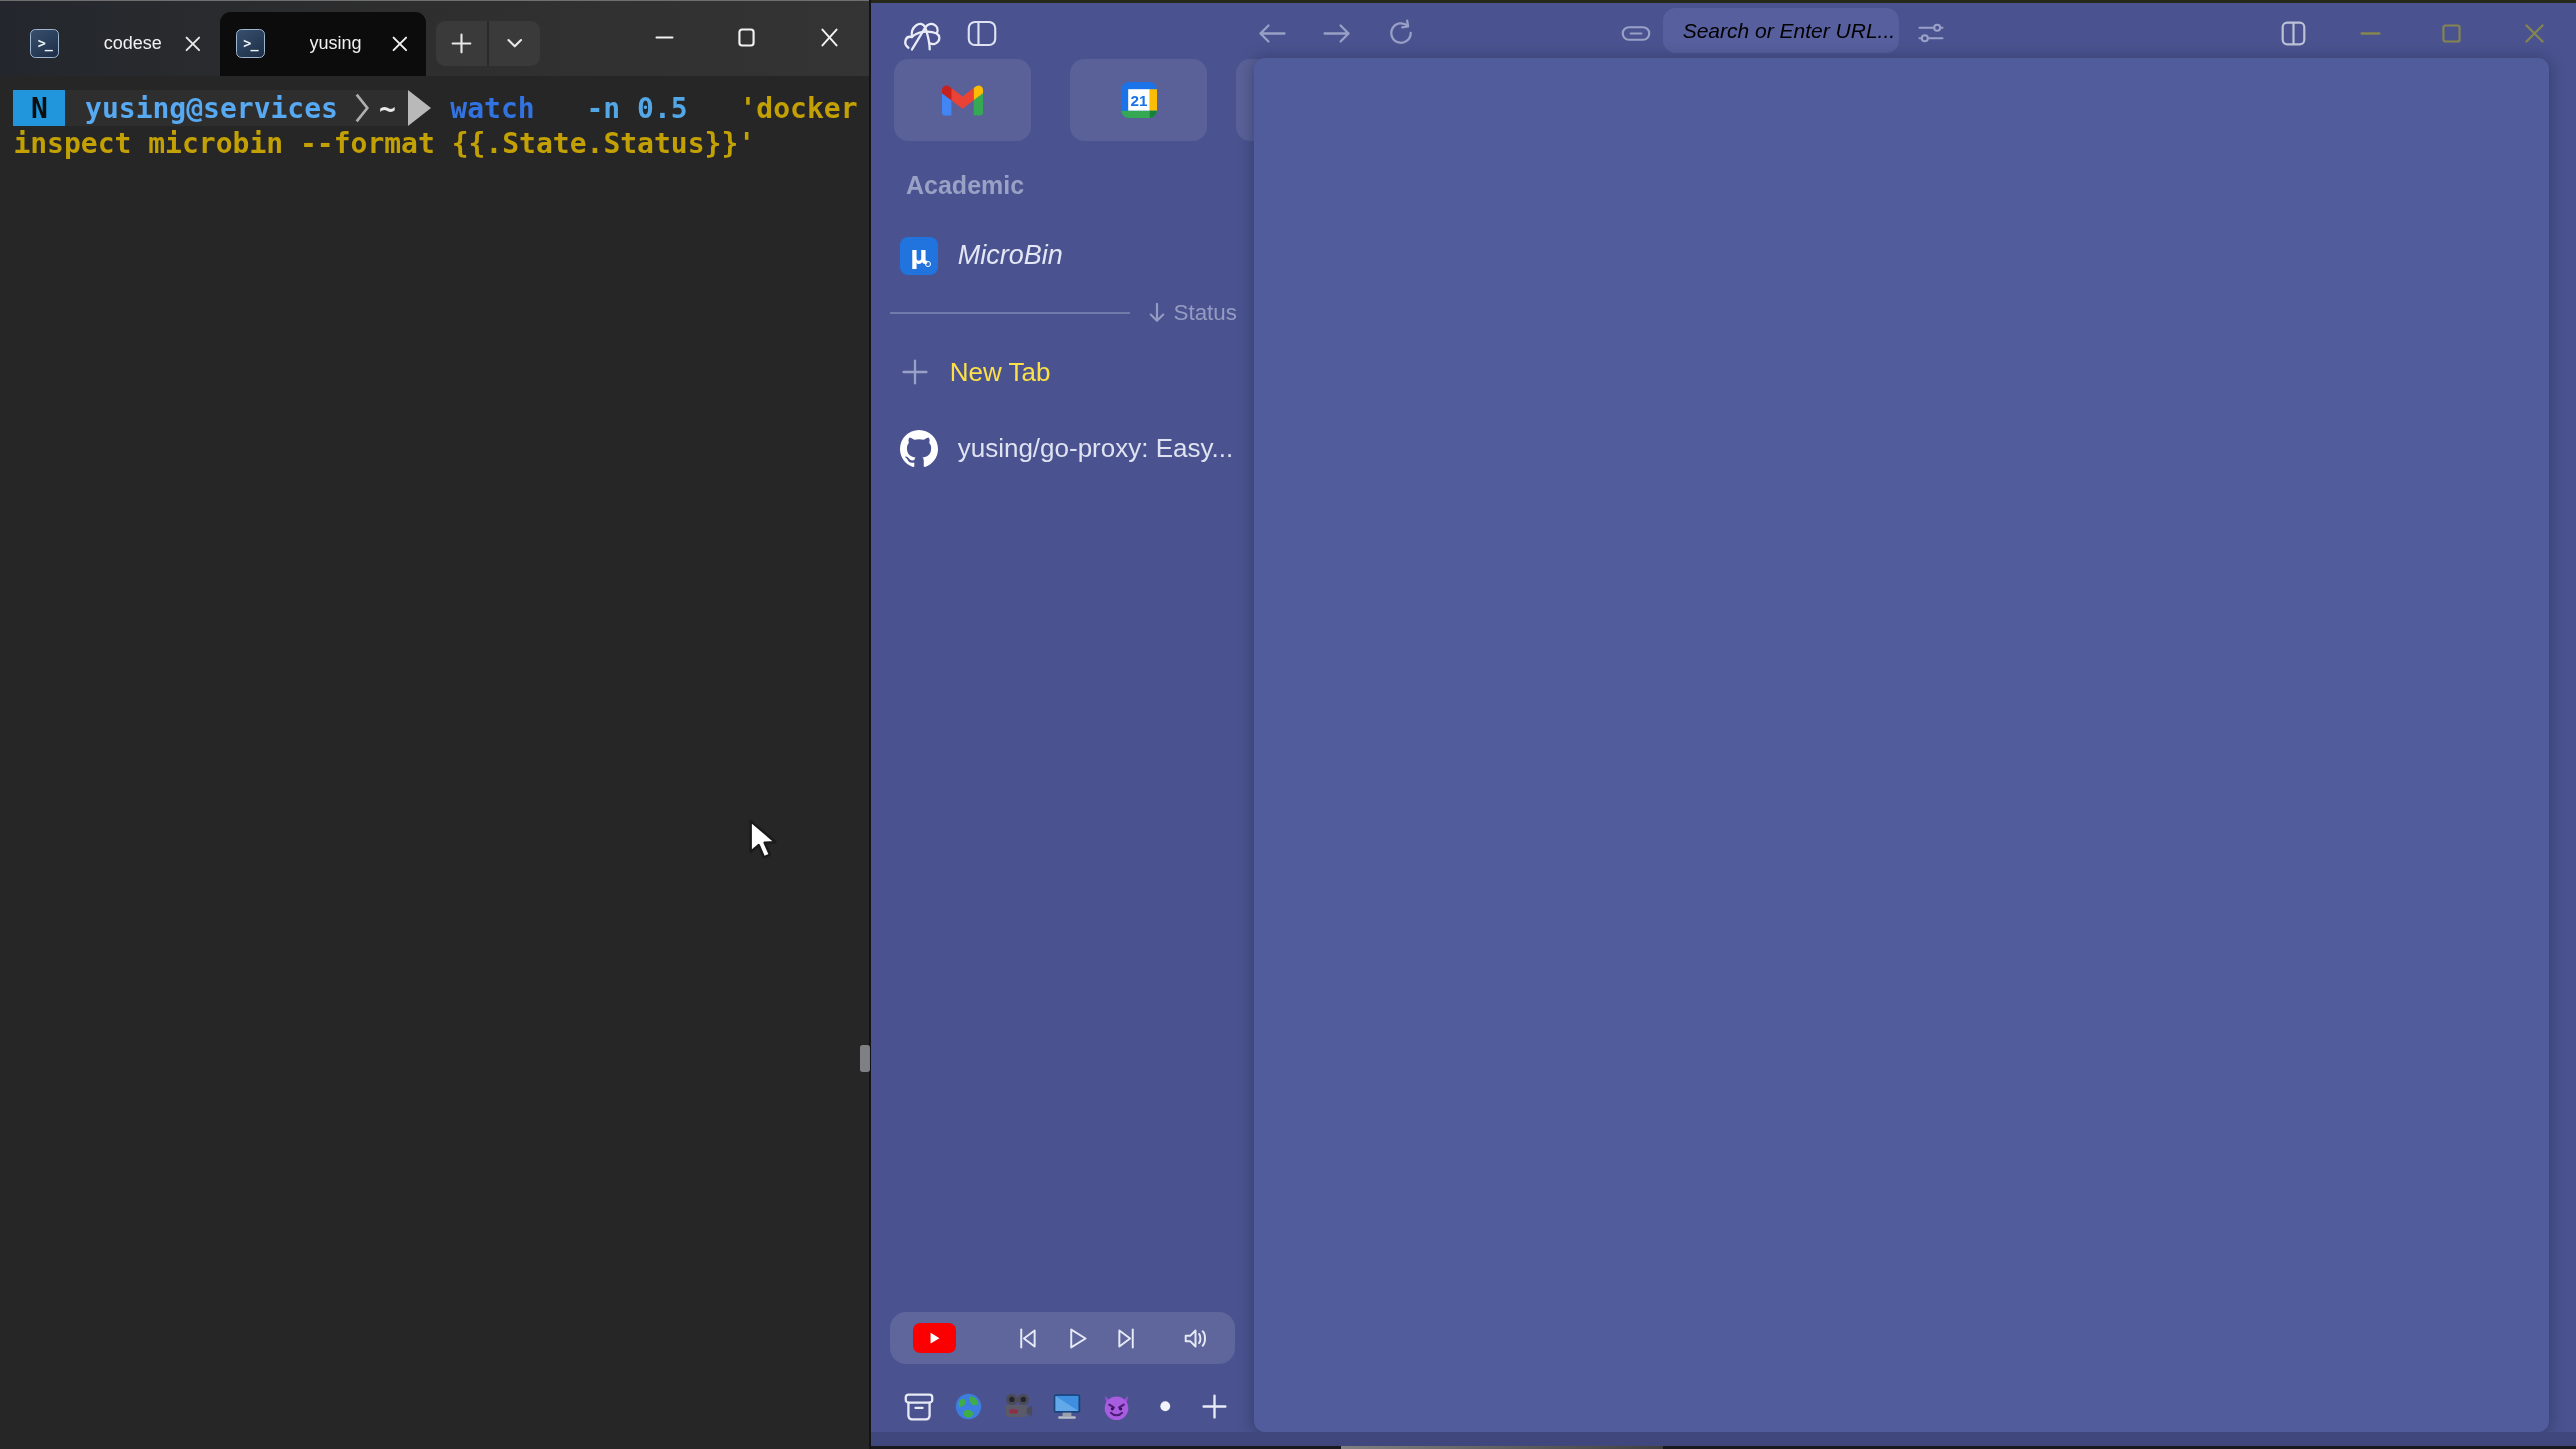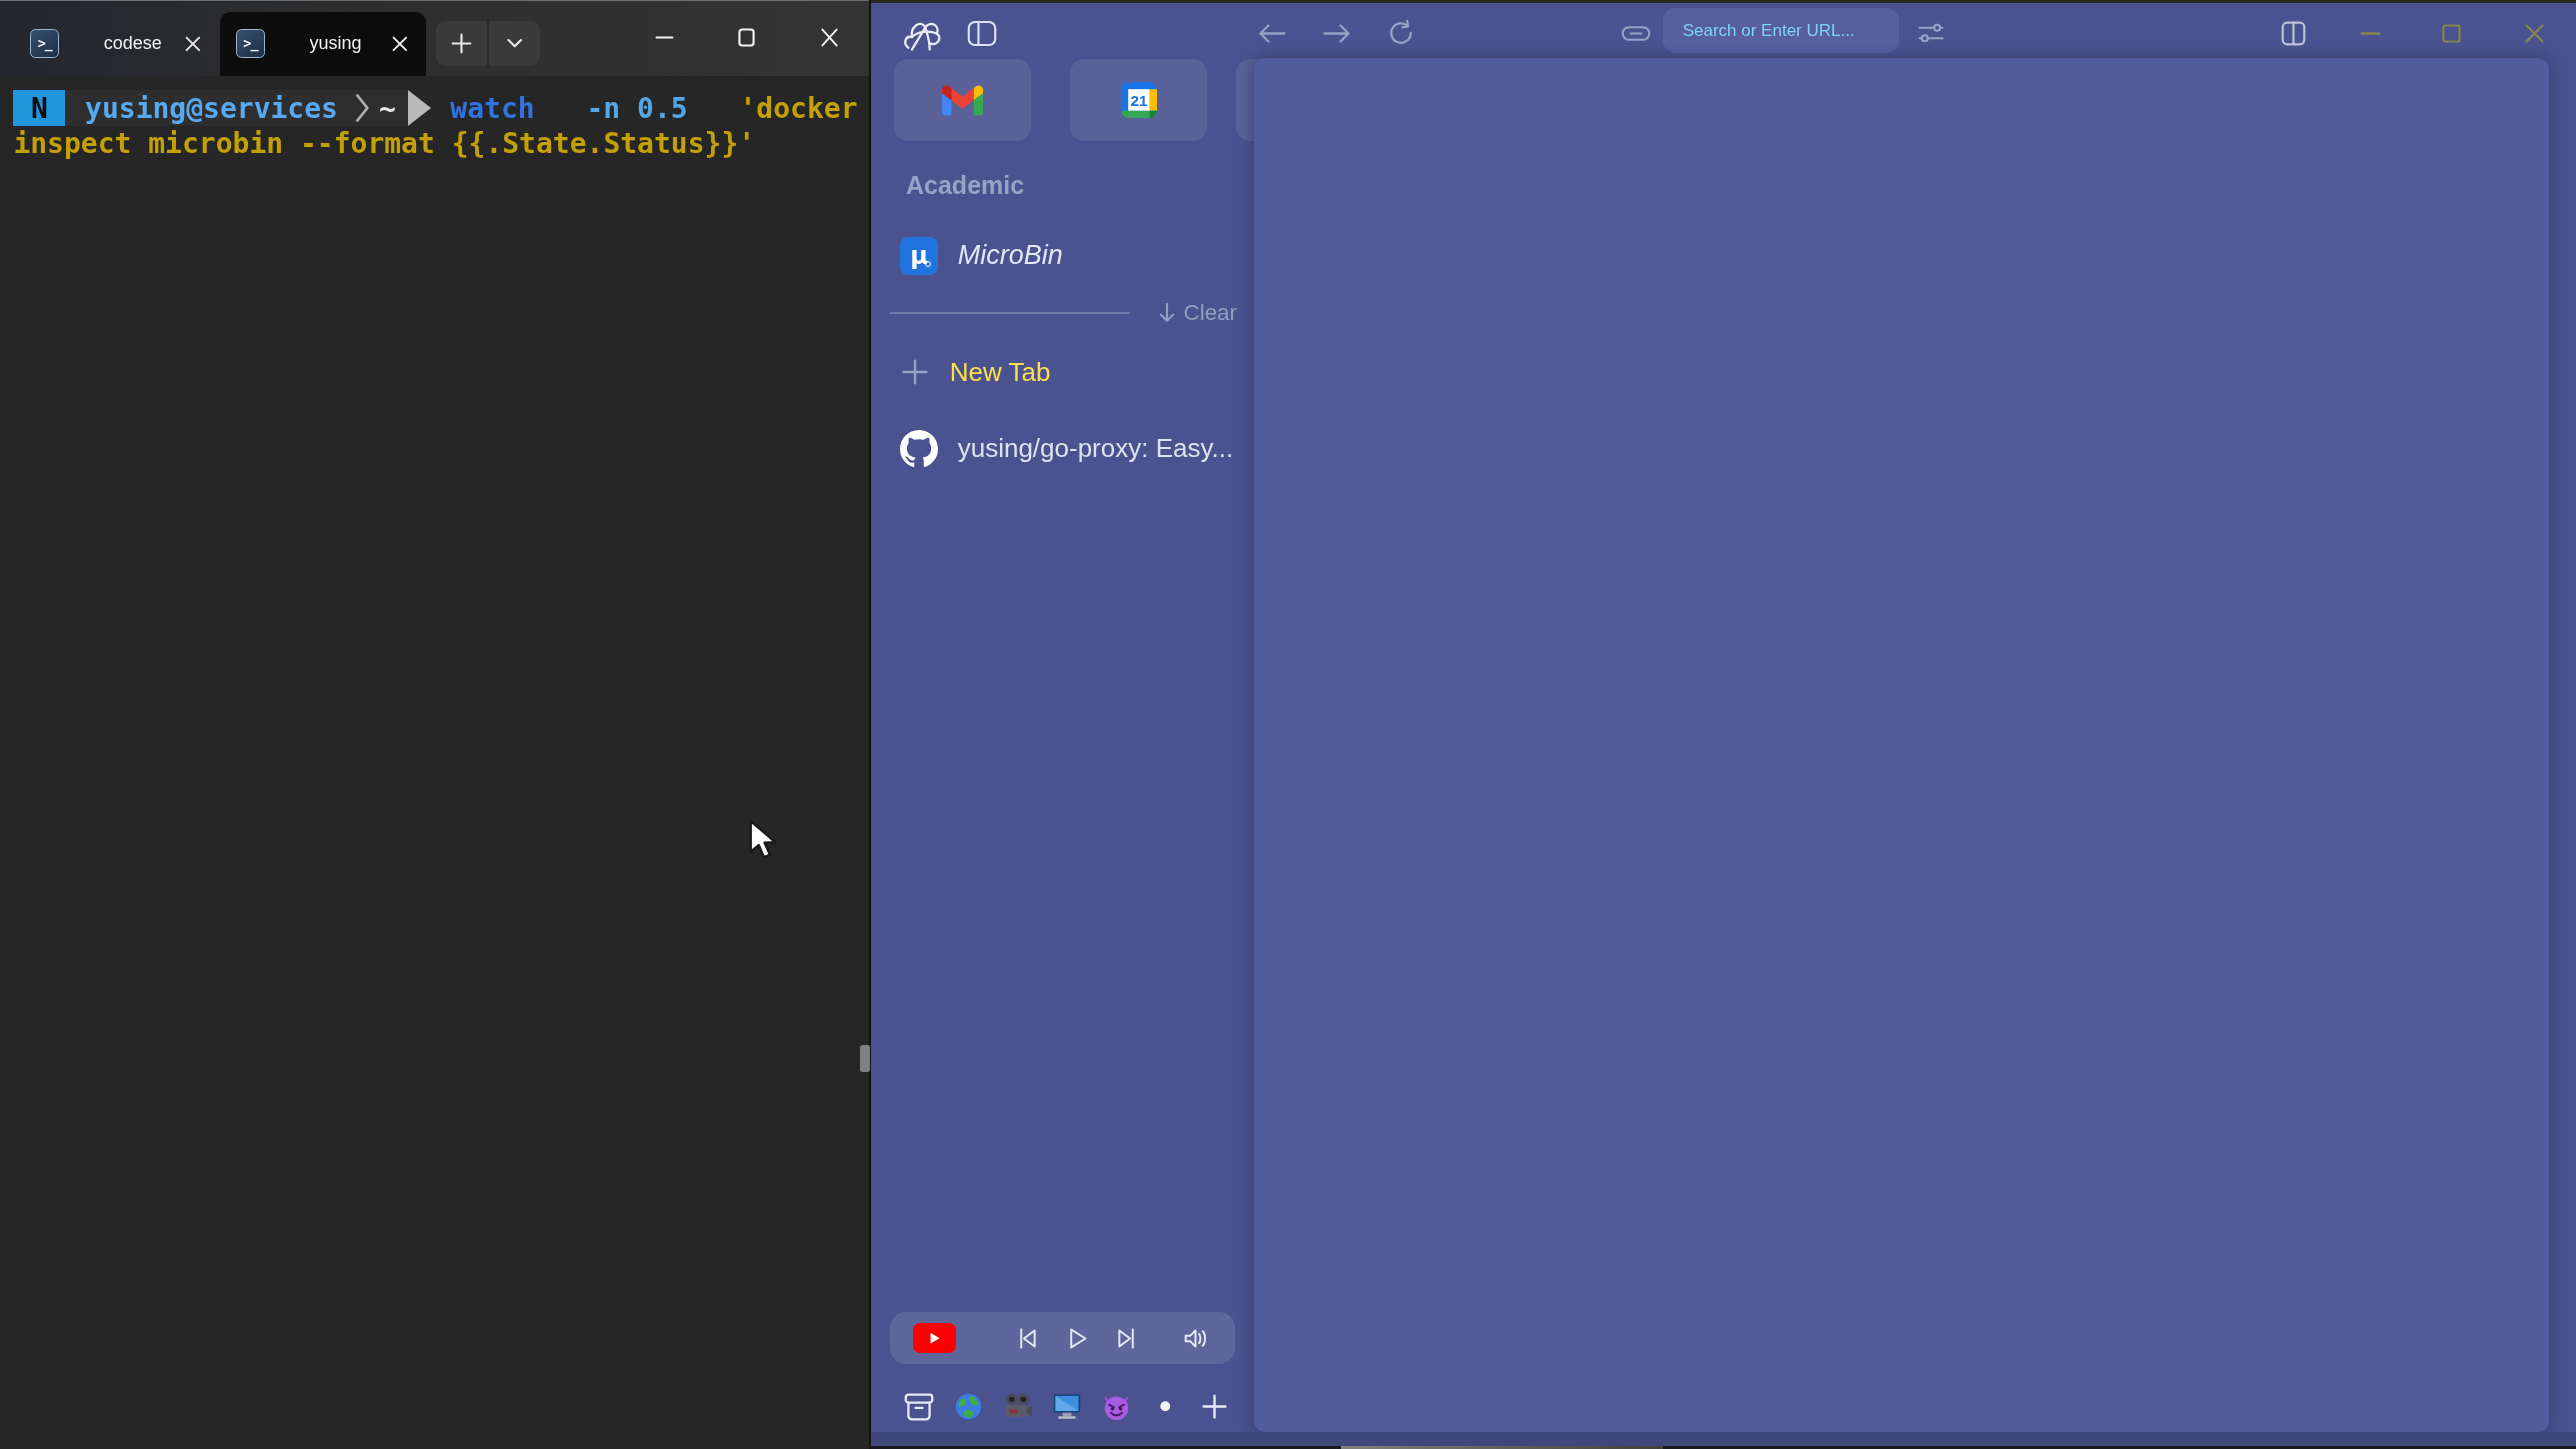--- a/index.html
+++ b/index.html
@@ -50,21 +50,21 @@
   .brow { position:absolute; }
 
   
   .tb-btn { top:10.7px; height:39px; display:flex; align-items:center; justify-content:center; }
   #zen-logo { left:27px; width:50px; }
   #sidebar-toggle { left:91px; width:39px; }
   #nav-back { left:379px; width:43px; } #nav-forward { left:444px; width:43px; } #nav-reload { left:508px; width:43px; }
   #link-icon { left:744px; width:41px; }
   #search-bar { left:792px; top:5.4px; width:236px; height:45px; background:#575f9e; border-radius:12.5px;
     display:flex; align-items:center; padding-left:19.7px; }
-  #search-bar span { color:#7dd3fc; font-size:17px; white-space:nowrap; }
+  #search-bar span { color:#000000; font-size:21px; white-space:nowrap;font-style:italic; }
   #tune-icon { left:1039px; width:41px; }
   #split-view { left:1401px; width:43px; }
   #bw-min { left:1478px; width:43px; } #bw-max { left:1559px; width:43px; } #bw-close { left:1642px; width:43px; }
 
   
   .ess-tile { top:56px; width:137px; height:82px; background:rgba(255,255,255,.085); border-radius:14.3px;
     display:flex; align-items:center; justify-content:center; }
   #ess-gmail { left:23px; } #ess-gcal { left:199px; } 
   #ess-peek { left:365px; top:56px; width:23px; height:82px; background:rgba(255,255,255,.085); border-radius:14.3px 0 0 14.3px; }
   #academic-label { left:35px; top:168px; color:#99a1c5; font-size:25px; font-weight:bold; }
@@ -297,21 +297,21 @@
         <i></i>
       </span>
     <span id="microbin-title">MicroBin</span>
   </div>
 
   <div id="tab-separator" class="brow"></div>
   <div id="clear-btn" class="brow">
     <svg width="18" height="21.5" viewBox="0 0 20 24">
         <path d="M10 2 V20 M3 14 L10 21 L17 14" fill="none" stroke="#959cc2" stroke-width="2.4" stroke-linecap="round" stroke-linejoin="round"></path>
       </svg>
-    <span>Clear</span>
+    <span>Status</span>
   </div>
 
   <div id="newtab-row" class="side-row brow">
     <svg width="30" height="30" viewBox="0 0 34 34">
         <path d="M17 4 V30 M4 17 H30" stroke="#9aa1c6" stroke-width="2.6" stroke-linecap="round"></path>
       </svg>
     <span>New Tab</span>
   </div>
 
   <div id="github-row" class="side-row brow">

